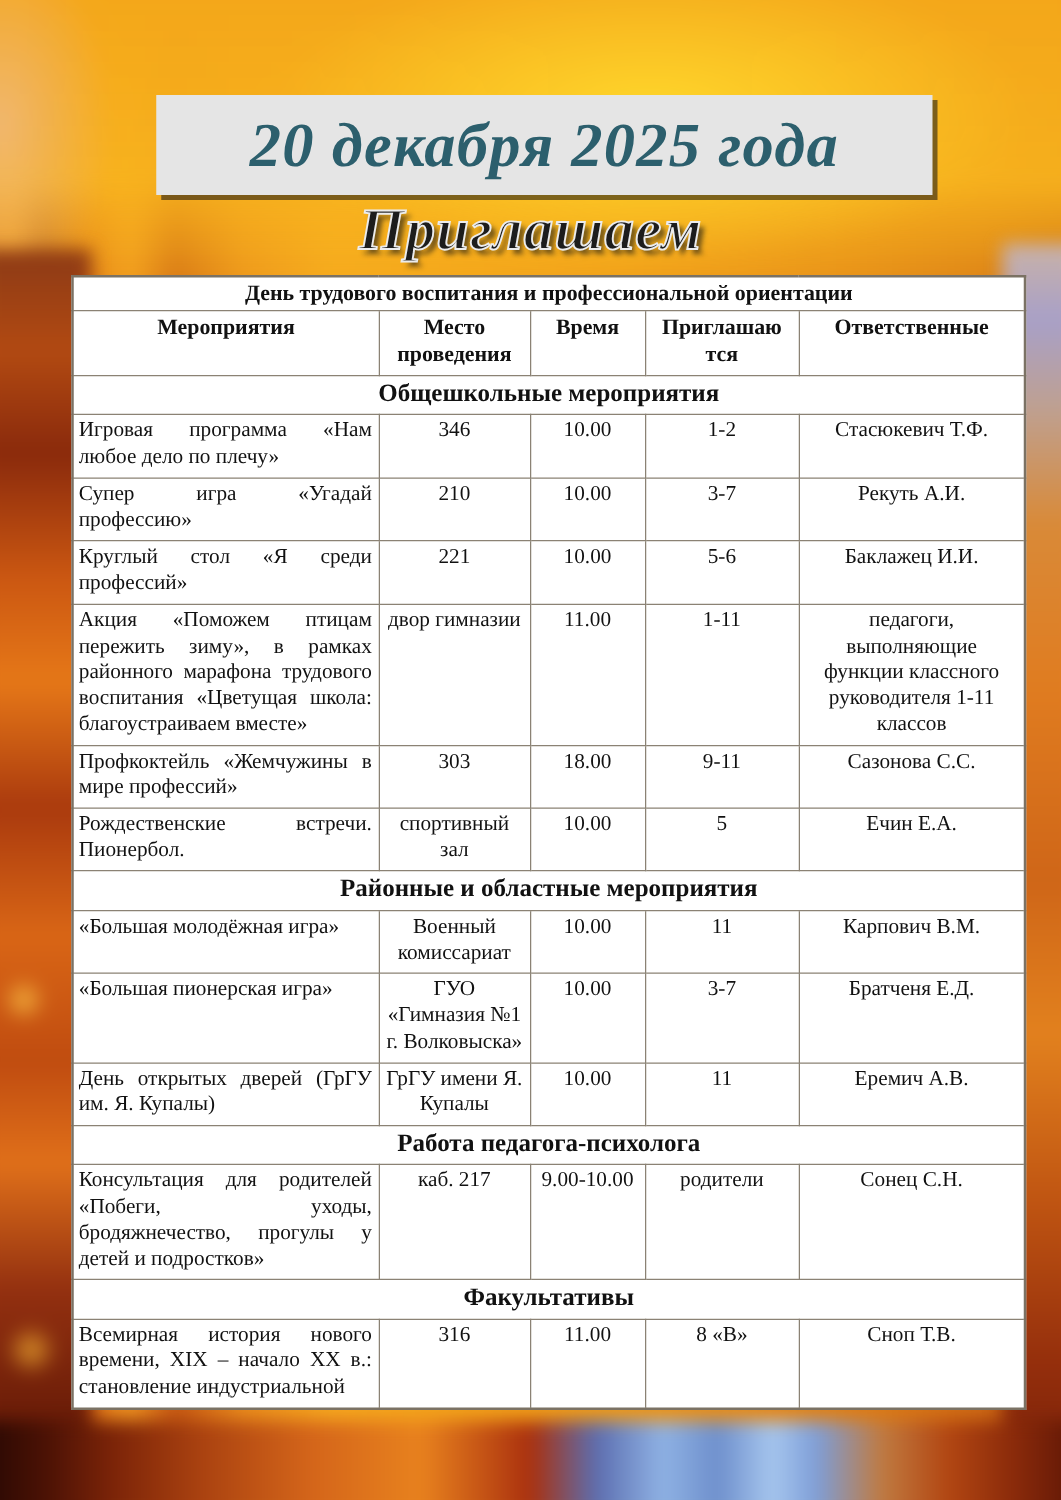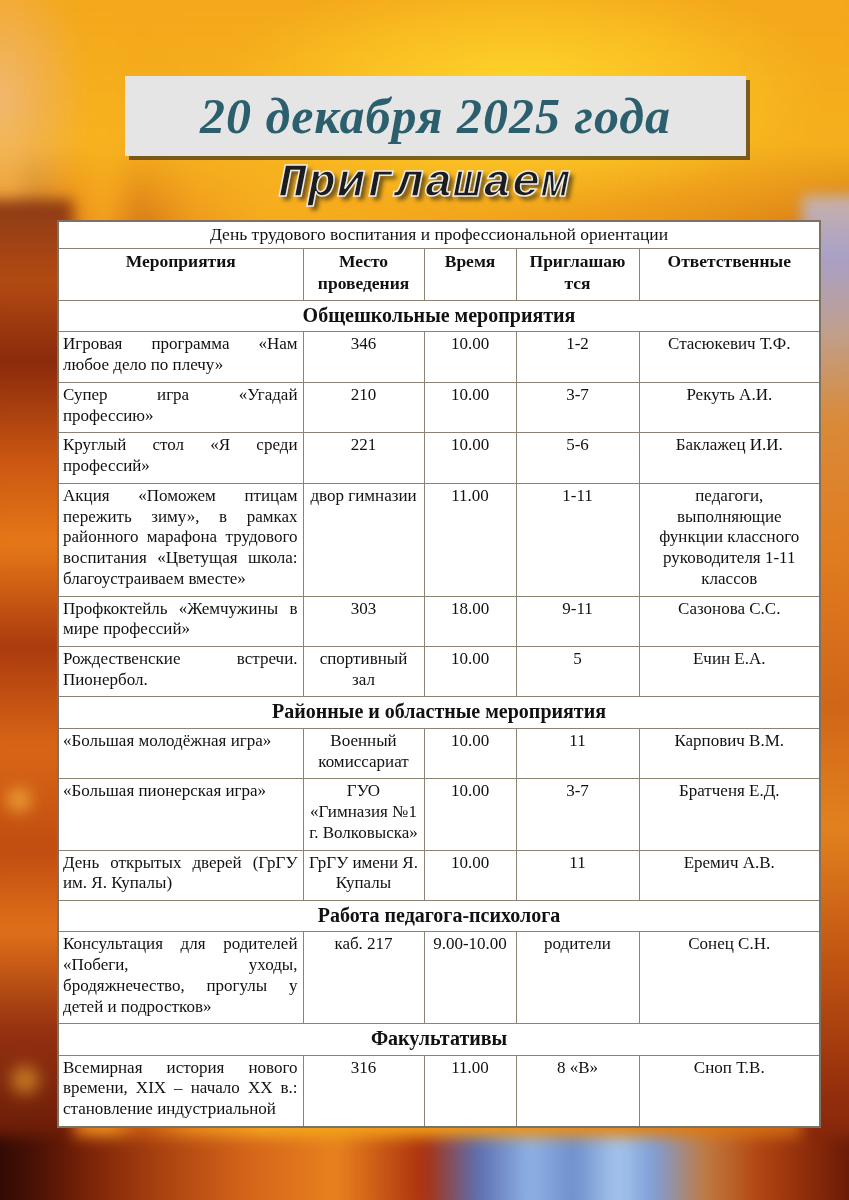--- a/index.html
+++ b/index.html
@@ -30,30 +30,30 @@
   .date-banner{position:absolute;left:125px;top:76px;width:621px;height:80px;
     background:#e5e5e5;box-shadow:4px 4px 0 rgba(22,22,22,.55);
     display:flex;align-items:center;justify-content:center;}
   .date-banner span{font-style:italic;font-weight:bold;font-size:50px;letter-spacing:1px;
     color:#2C5F6D;white-space:nowrap;}
 
   
   .subtitle{position:absolute;left:0;top:157px;width:100%;text-align:center;
     font-style:italic;font-weight:bold;font-size:47px;letter-spacing:1px;
     color:#1d1d1d;-webkit-text-stroke:1.5px #ececec;
-    text-shadow:4px 4px 4px rgba(20,20,20,.6);font-family:Liberation Mono, monospace;}
+    text-shadow:4px 4px 4px rgba(20,20,20,.6);}
 
   
   table.schedule{position:absolute;left:57px;top:220px;width:762px;
     border-collapse:collapse;background:#fff;table-layout:fixed;
     font-size:17px;line-height:1.22;color:#111;
     border:2px solid #7b7264;}
   .schedule td,.schedule th{border:1px solid #8B8274;vertical-align:top;background:#fff;
     overflow:hidden;word-wrap:break-word;}
-  .caption-row td{font-weight:normal;text-align:center;font-size:17.5px;padding:2px 4px 3px;}
+  .caption-row td{font-weight:bold;text-align:center;font-size:17.5px;padding:2px 4px 3px;}
   .head-row th{font-weight:bold;text-align:center;font-size:17.5px;padding:2px 3px 6px;}
   .section-row td{font-weight:bold;text-align:center;font-size:20px;padding:2px 3px 4px;}
   .section-row.section-gap td{}
   .c-event{text-align:justify;padding:2px 5px 6px 4px;}
   .c-place,.c-time,.c-inv,.c-resp{text-align:center;padding:2px 4px 6px;}
 </style>
 </head>
 <body>
 
 <div class="page">

